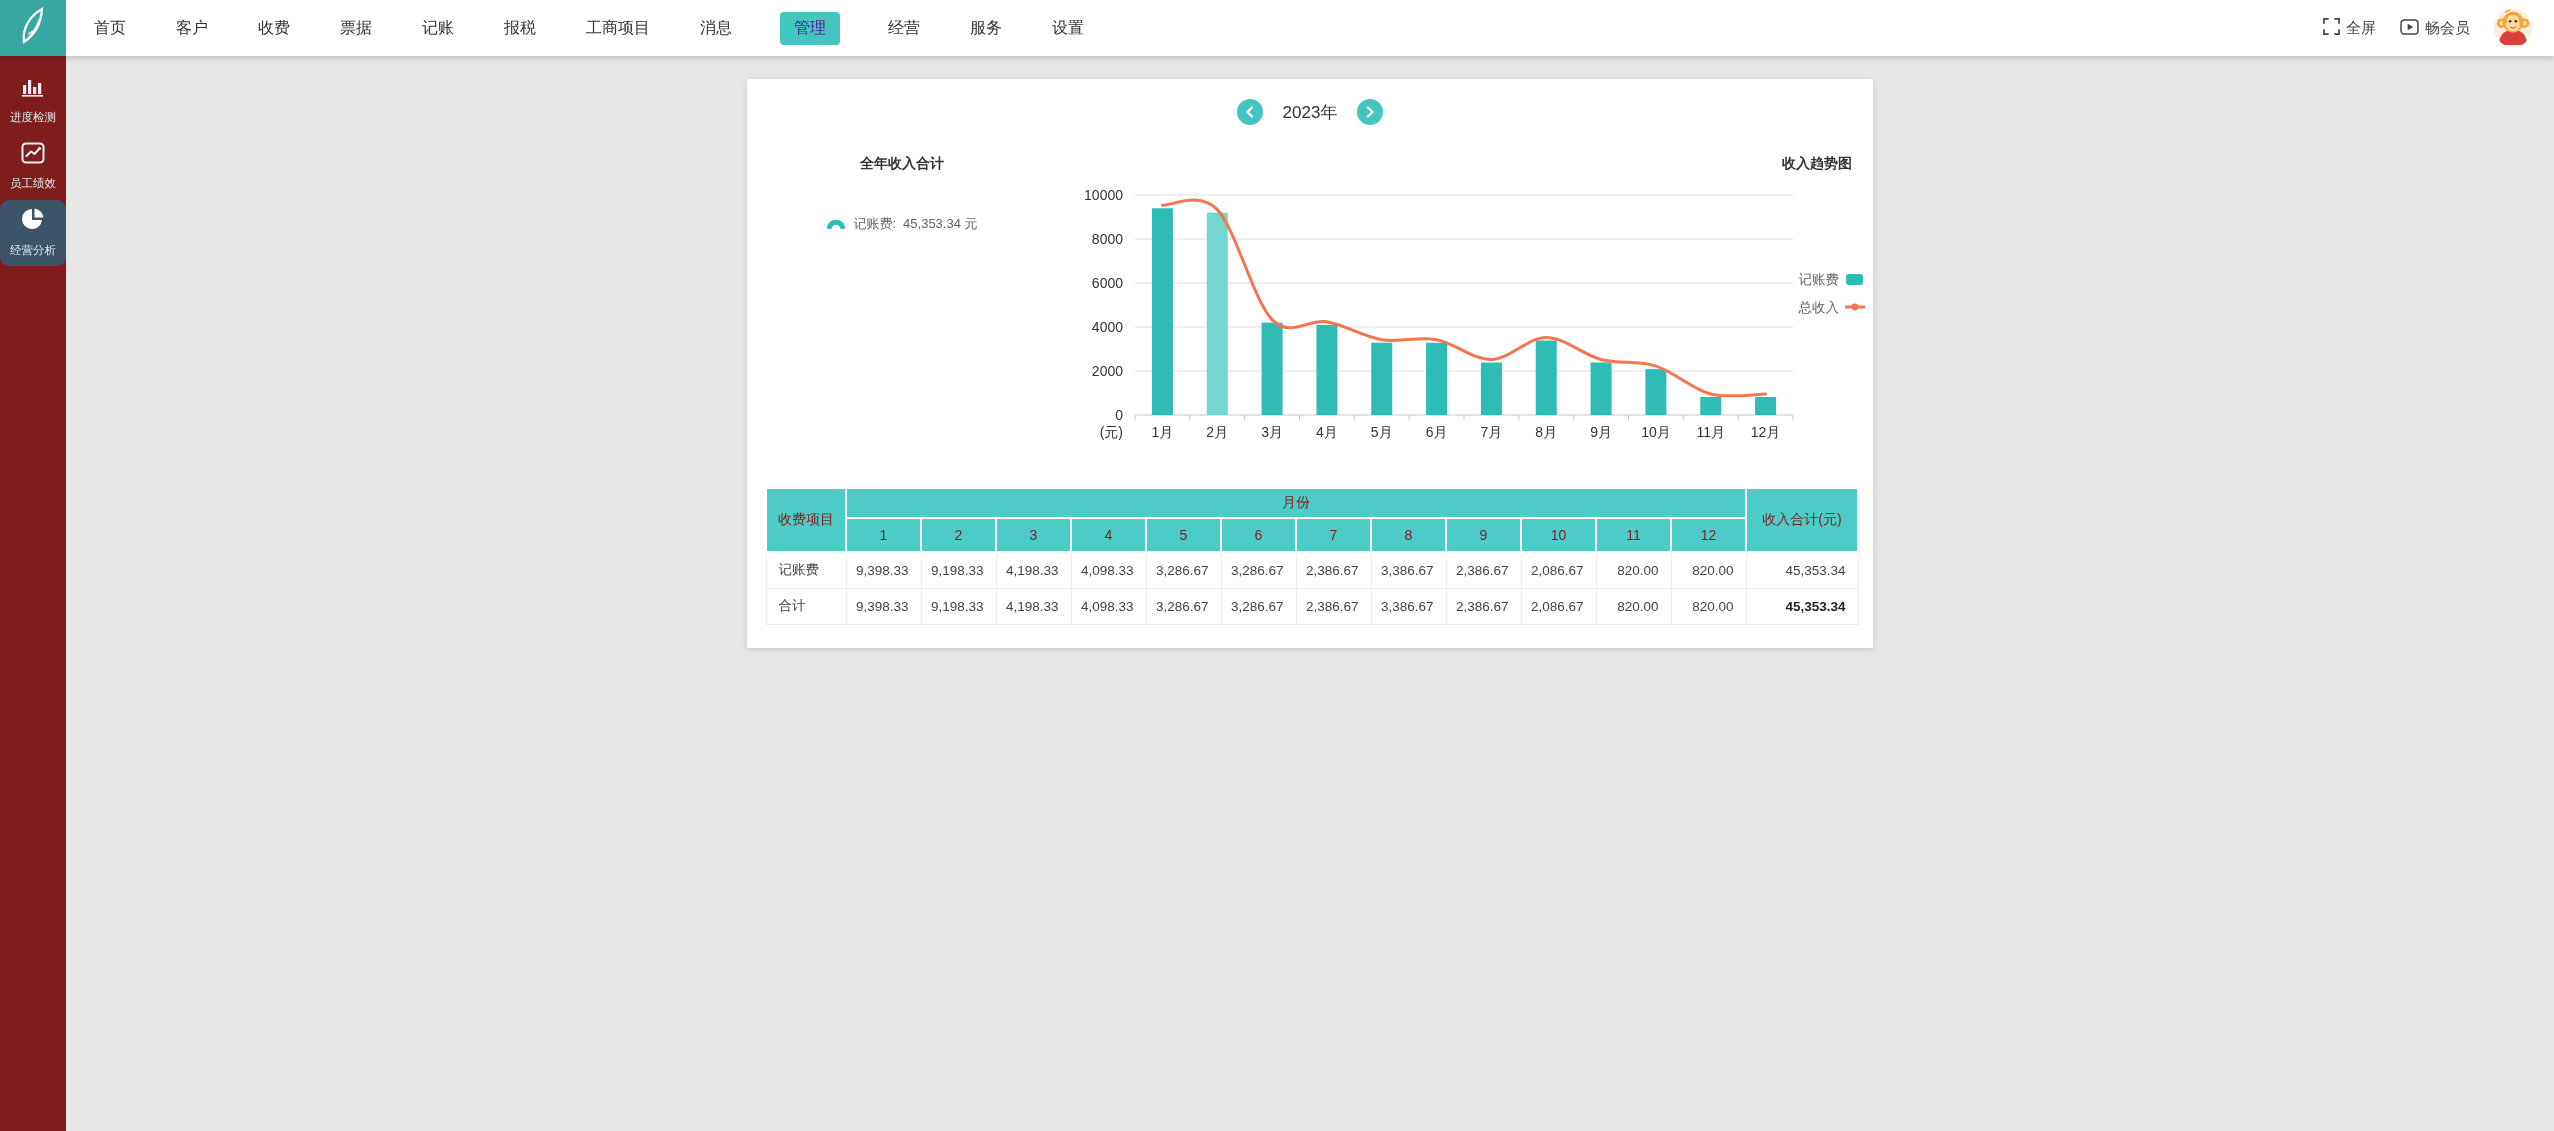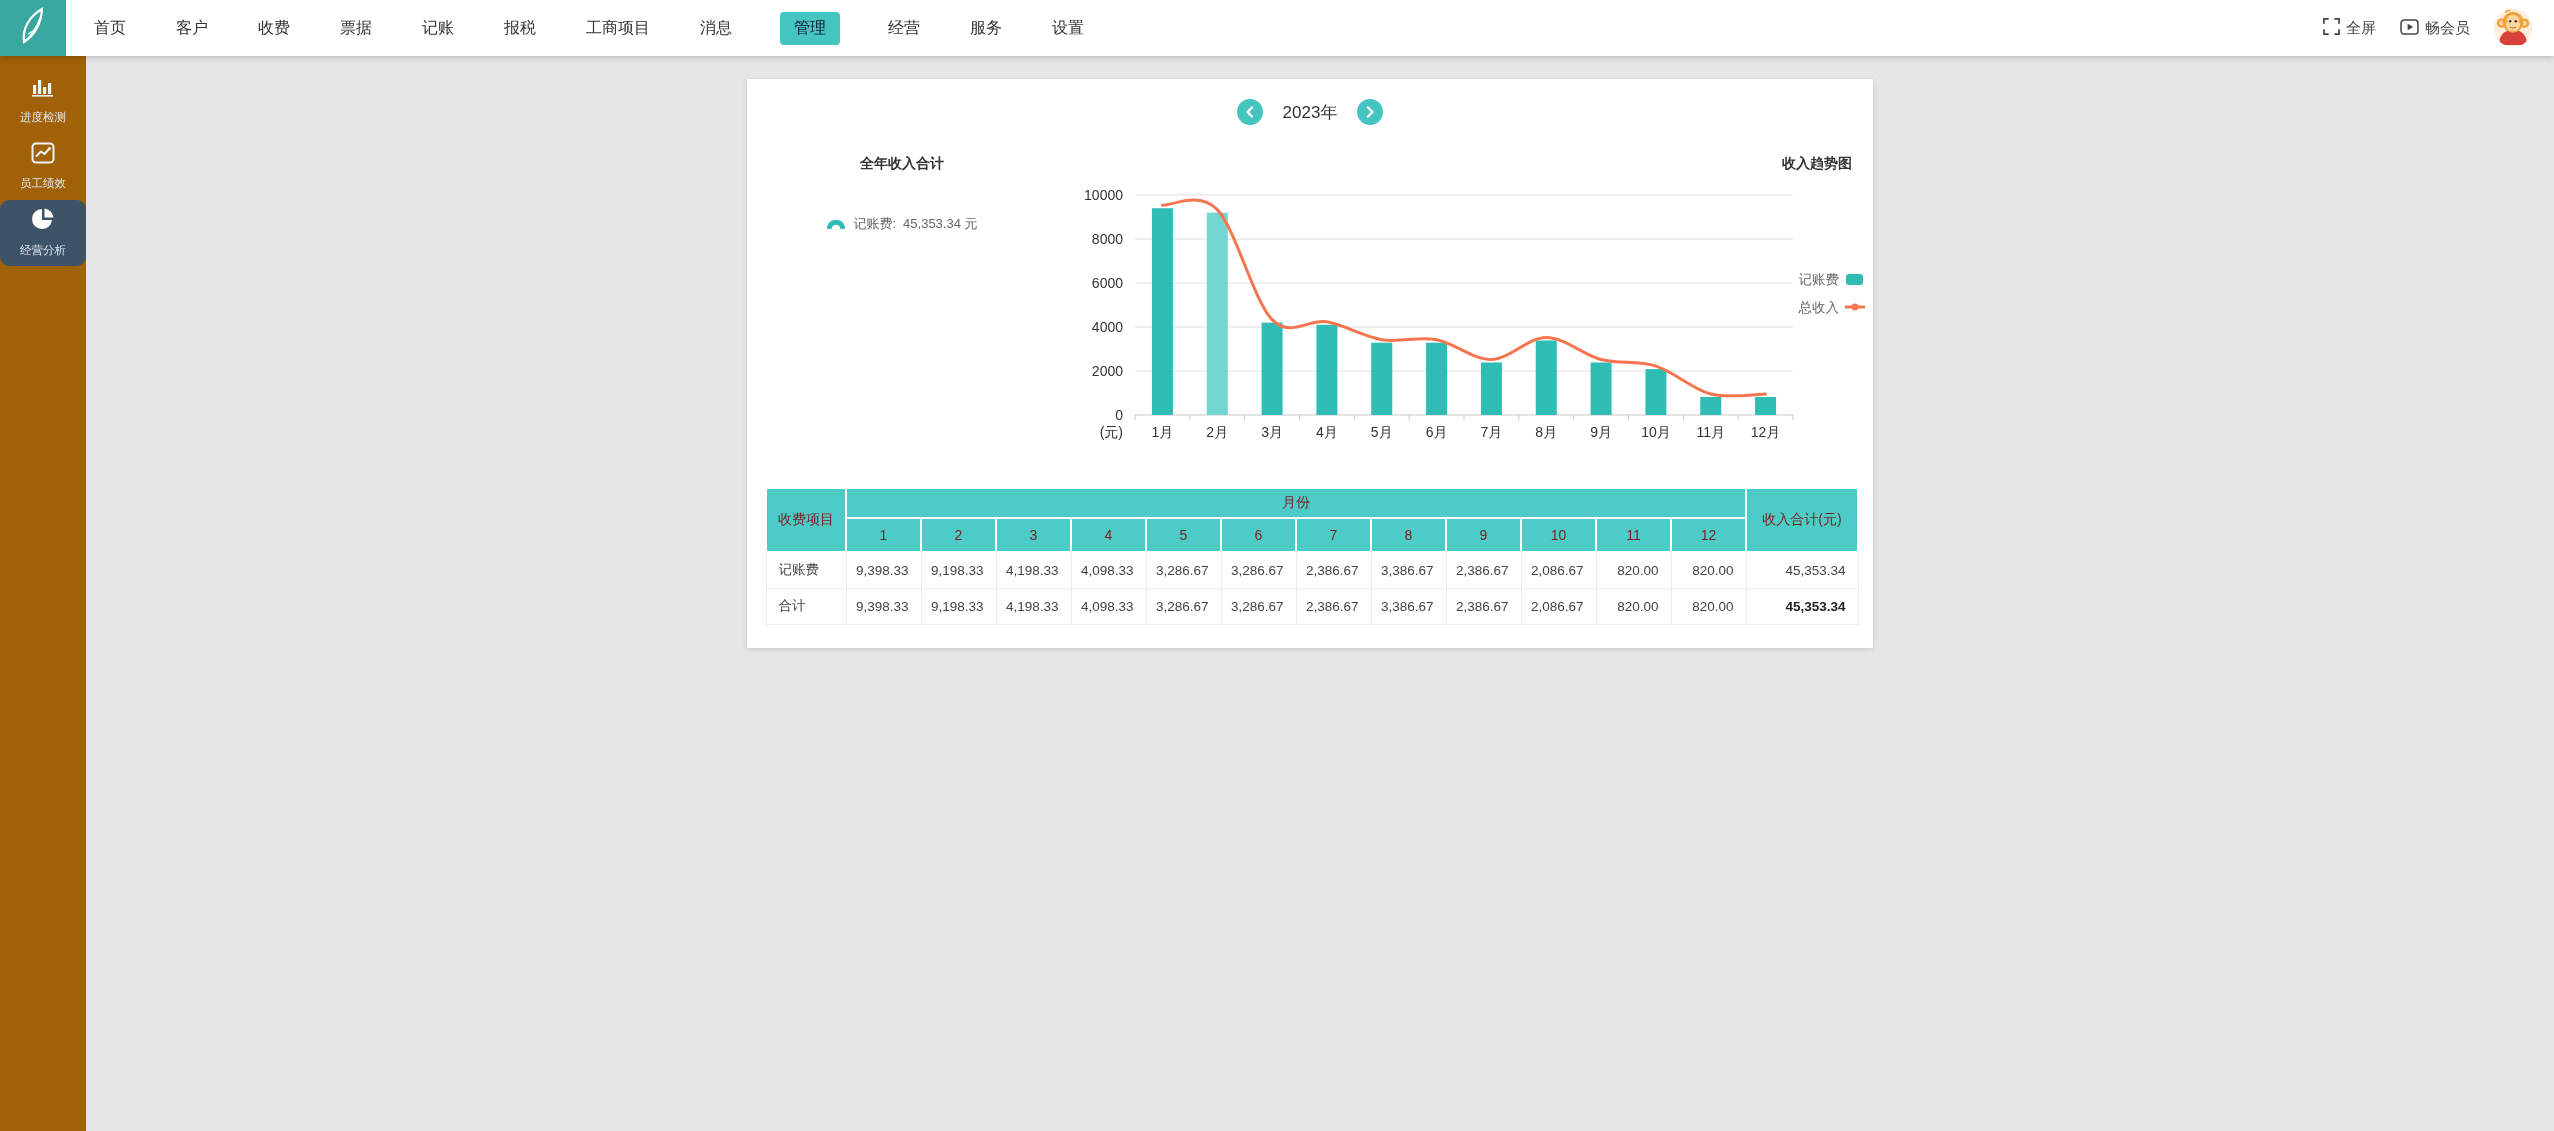--- a/index.html
+++ b/index.html
@@ -5,28 +5,28 @@
   * { margin:0; padding:0; box-sizing:border-box; }
   html,body { width:2554px; height:1131px; overflow:hidden; }
   body { font-family:"Liberation Sans","DejaVu Sans",sans-serif; background:#e6e6e6; color:#333; }
 
   
   .navbar { position:fixed; top:0; left:0; right:0; height:56px; background:#fff;
             display:flex; align-items:center; z-index:20; box-shadow:0 2px 6px rgba(0,0,0,.18); }
   .logo { width:66px; height:56px; background:#38a79f; display:flex; align-items:center; justify-content:center; flex:0 0 66px; }
   .menu { display:flex; align-items:flex-start; margin-left:26px; gap:46px; list-style:none; }
   .menu li { font-size:16px; color:#333; cursor:pointer; white-space:nowrap; padding:6px 2px; }
-  .menu li.active { background:#44c5c0; color:#0f172a; border-radius:4px; padding:6px 14px; }
+  .menu li.active { background:#44c5c0; color:#4c1d95; border-radius:4px; padding:6px 14px; }
   .nav-right { margin-left:auto; display:flex; align-items:center; gap:24px; padding-right:22px; }
   .nav-tool { display:flex; align-items:center; gap:6px; font-size:15px; color:#444; cursor:pointer; }
   .avatar { width:38px; height:38px; border-radius:50%; background:#fdeedd; overflow:hidden; cursor:pointer;
             display:flex; align-items:center; justify-content:center; }
 
   
-  .sidebar { position:fixed; top:56px; left:0; bottom:0; width:86px; background:#a16207; padding-top:12px; z-index:15; }
+  .sidebar { position:fixed; top:56px; left:0; bottom:0; width:66px; background:#7f1d1d; padding-top:12px; z-index:15; }
   .side-item { height:66px; display:flex; flex-direction:column; align-items:center; justify-content:center;
                gap:7px; cursor:pointer; color:#dfe7ee; }
   .side-item.active { background:#3d5468;border-radius:9px; }
   .side-item .lbl { font-size:12px; letter-spacing:0; white-space:nowrap; transform:scale(.96); }
 
   
   .content { position:absolute; top:56px; left:66px; right:0; bottom:0; background:#e6e6e6; }
   .card { width:1126px; margin:23px auto 0; background:#fff; box-shadow:0 1px 5px rgba(0,0,0,.15);
           padding:20px 0 16px; min-height:569px; }
 

